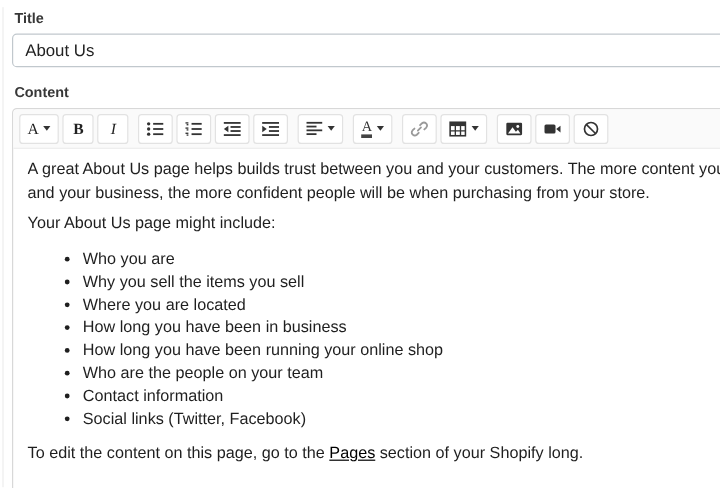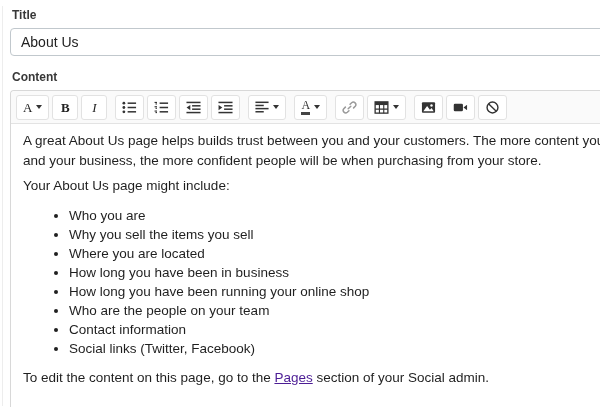--- a/index.html
+++ b/index.html
@@ -37,21 +37,21 @@
   .caret{width:0;height:0;border-left:3.5px solid transparent;border-right:3.5px solid transparent;
     border-top:4px solid #333;margin-left:4px;display:inline-block;}
   .tb-btn svg{display:block;}
   .editor-body{padding:7px 12px;font-size:13.5px;line-height:20px;color:#1f1f1f;}
   .p1{margin:0 0 5px 0;}
   .p1 .line{white-space:nowrap;overflow:hidden;}
   .p2{margin:0;}
   .editor-body ul{margin:10px 0;padding-left:46px;}
   .editor-body li{line-height:19px;font-size:13.5px;}
   .footer-p{margin:0;}
-  .pages-link{color:#4c1d95;text-decoration:underline;cursor:pointer;}
+  .pages-link{color:#000000;text-decoration:underline;cursor:pointer;}
 </style>
 </head>
 <body>
 
 <div class="outer-left-line"></div>
 
 <div class="wrap">
 
   <label class="field-label">Title</label>
   <input class="title-input" type="text" value="About Us" style="">
@@ -203,17 +203,17 @@
       <ul>
         <li>Who you are</li>
         <li>Why you sell the items you sell</li>
         <li>Where you are located</li>
         <li>How long you have been in business</li>
         <li>How long you have been running your online shop</li>
         <li>Who are the people on your team</li>
         <li>Contact information</li>
         <li>Social links (Twitter, Facebook)</li>
       </ul>
-      <p class="footer-p"><span>To edit the content on this page, go to the </span><a class="pages-link">Pages</a><span> section of your Social admin.</span></p>
+      <p class="footer-p"><span>To edit the content on this page, go to the </span><a class="pages-link">Pages</a><span> section of your Shopify long.</span></p>
     </div>
 
   </div>
 </div>
 
 </body></html>

